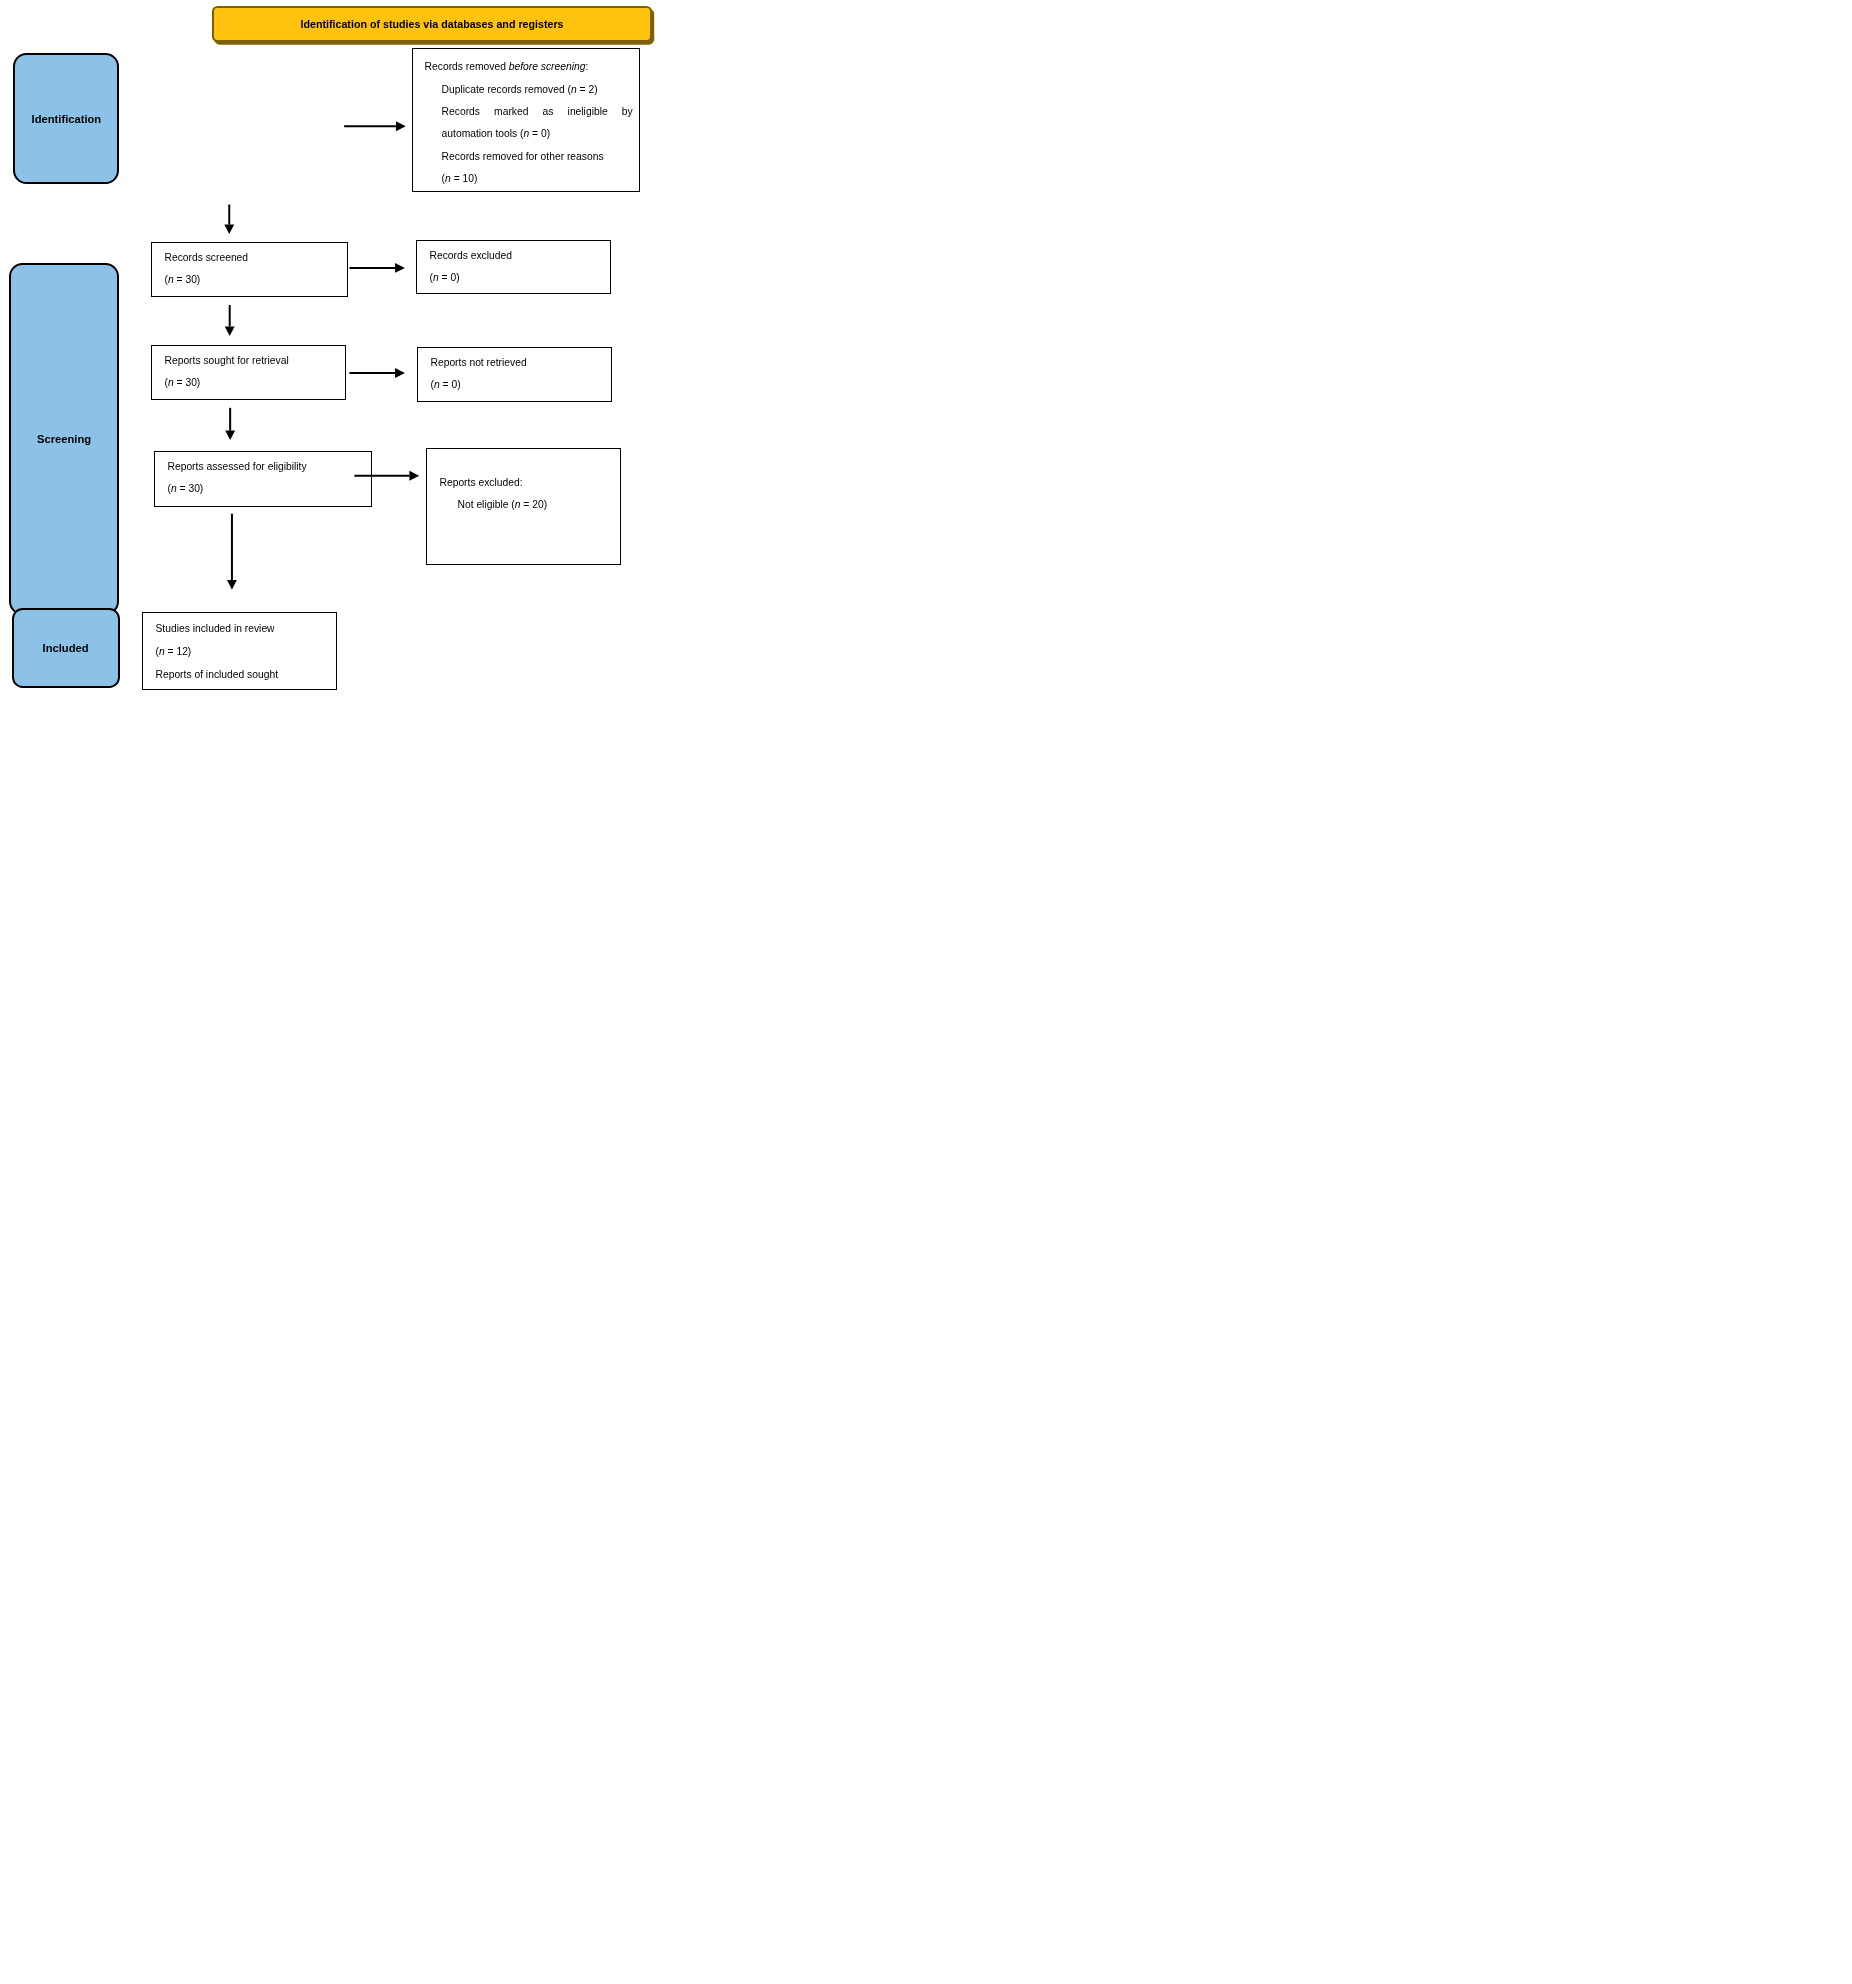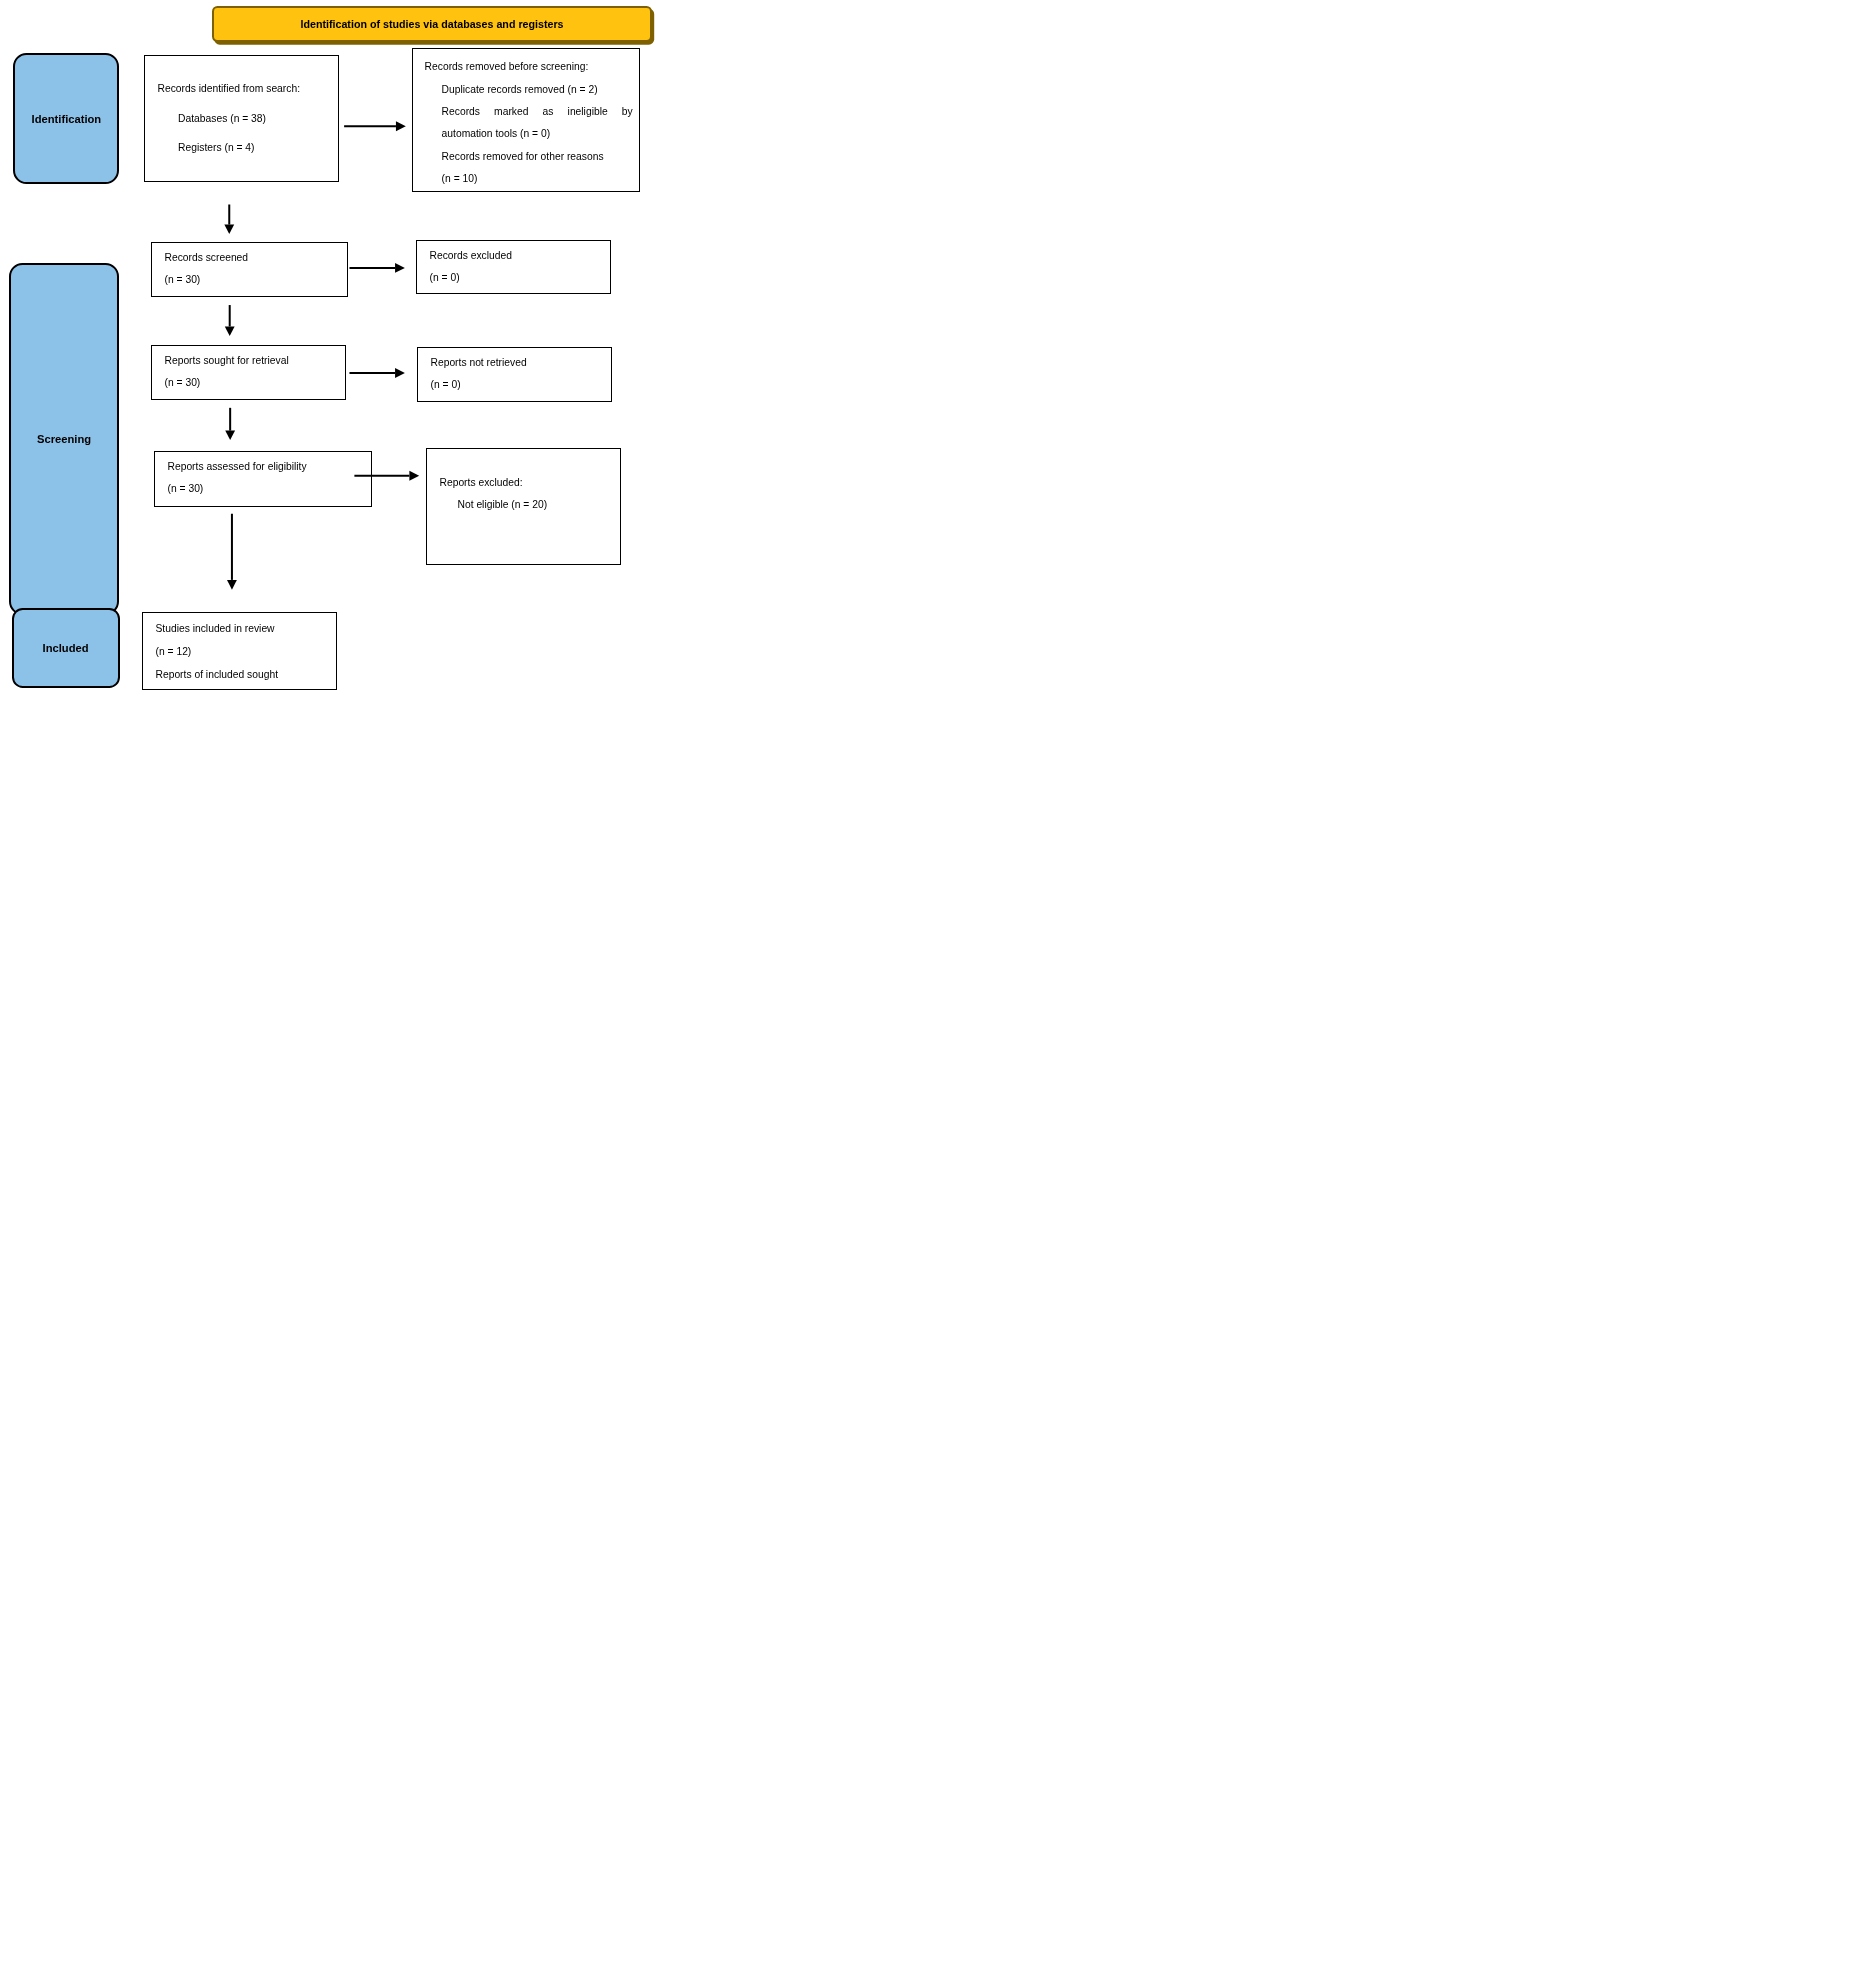--- a/index.html
+++ b/index.html
@@ -36,21 +36,21 @@
   .wbox{
     position:absolute;
     box-sizing:border-box;
     background:#fff;
     border:1.8px solid #000;
     font-size:10.3px;
     line-height:22.4px;
   }
   .wbox .pad{padding:3.6px 6.3px 0 12.5px;}
   .bline{white-space:nowrap;}
-  .it{}
+  .it{font-style:italic;}
   .ind{padding-left:20.6px;}
   .ind-sm{padding-left:17px;}
   .justify-line{
     white-space:normal;
     text-align:justify;
     text-align-last:justify;
   }
   svg.arrows{position:absolute;left:0;top:0;width:648px;height:695px;pointer-events:none;}
   svg.arrows line{stroke:#000;stroke-width:4.5px;}
   svg.arrows polygon{fill:#000;}
@@ -67,33 +67,20 @@
   <div class="stage" style="left:13.4px;top:53px;width:106px;height:131px;">
     <span>Identification</span>
   </div>
   <div class="stage" style="left:9px;top:263px;width:110px;height:352px;">
     <span>Screening</span>
   </div>
   <div class="stage" style="left:11.6px;top:608px;width:108px;height:80px;border-radius:10.7px;">
     <span>Included</span>
   </div>
 
-  <div class="wbox" style="left:144px;top:55px;width:195px;height:127px;line-height:29.5px;">
-    <div class="pad" style="padding-top:18px;">
-      <div class="bline">
-        <span>Records identified from search:</span>
-      </div>
-      <div class="bline ind">
-        <span>Databases (</span><span class="it">n</span><span> = 38)</span>
-      </div>
-      <div class="bline ind">
-        <span>Registers (</span><span class="it">n</span><span> = 4)</span>
-      </div>
-    </div>
-  </div>
 
   <div class="wbox" style="left:412px;top:48px;width:228px;height:144px;">
     <div class="pad" style="padding-top:7.2px;padding-left:11.6px;">
       <div class="bline">
         <span>Records removed </span><span class="it">before screening</span><span>:</span>
       </div>
       <div class="bline ind-sm">
         <span>Duplicate records removed (</span><span class="it">n</span><span> = 2)</span>
       </div>
       <div class="ind-sm justify-line">

